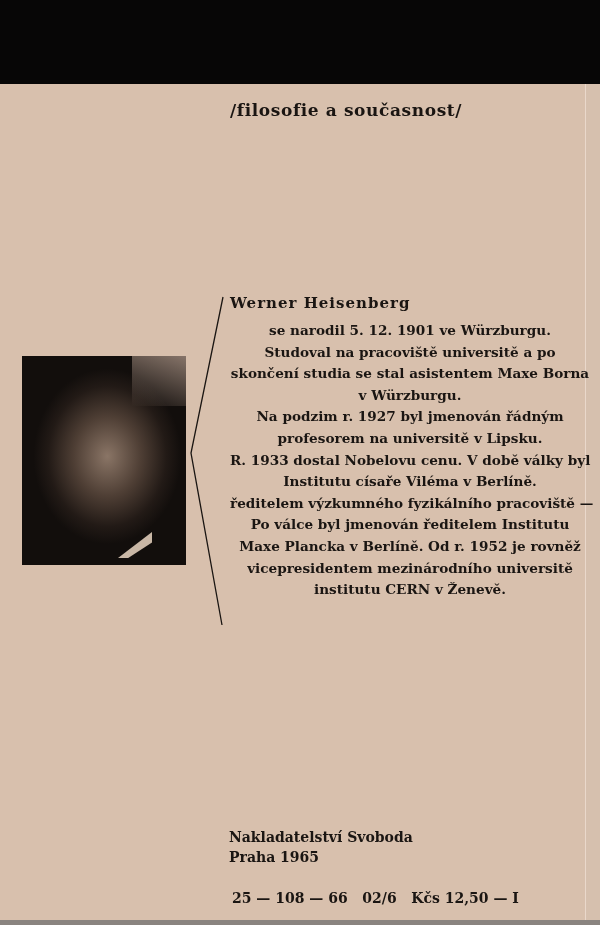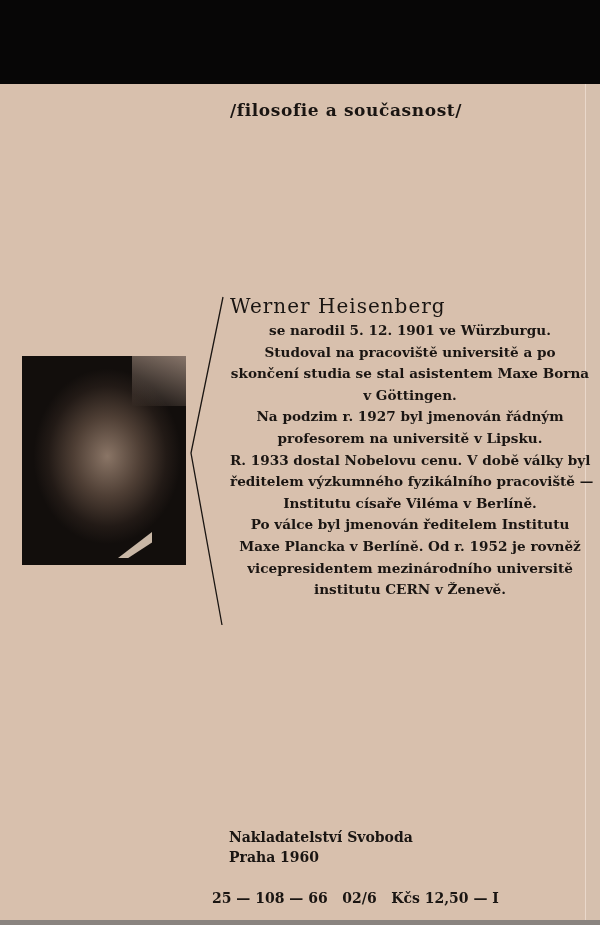--- a/index.html
+++ b/index.html
@@ -2,30 +2,30 @@
 <html><head>
 <meta charset="utf-8">
 <style>
   html, body { margin:0; padding:0; }
   body { width:600px; height:925px; position:relative; overflow:hidden;
          background:#d8c0ad; font-family:"DejaVu Serif", serif; color:#1a1512; }
   .top-band { position:absolute; left:0; top:0; width:600px; height:84px; background:#070606; }
   .right-edge { position:absolute; left:585px; top:84px; width:15px; height:841px; background:#d6c0ae; border-left:1px solid #ead8cb; }
   .bottom-edge { position:absolute; left:0; top:920px; width:600px; height:5px; background:#8a8480; }
   .series { position:absolute; left:230px; top:100px; font-size:17px; font-weight:bold; letter-spacing:0.6px; }
-  .author { position:absolute; left:230px; top:294px; font-size:20px; font-weight:normal; letter-spacing:1px; }
+  .author { position:absolute; left:230px; top:294px; font-size:15px; font-weight:bold; letter-spacing:1px; }
   .bio { position:absolute; left:230px; top:320px; width:360px; font-size:13.6px; font-weight:bold; line-height:21.6px; }
   .bio div { white-space:nowrap;text-align:center; }
   .photo { position:absolute; left:22px; top:356px; width:164px; height:209px;
            background:radial-gradient(ellipse 45% 42% at 52% 48%, #8a7566 0%, #4f3f35 45%, #221a16 80%, #120e0c 100%); }
   .photo .hl { position:absolute; left:110px; top:0; width:54px; height:50px; background:linear-gradient(200deg,#b8a091,transparent); opacity:.7; }
   .photo .collar { position:absolute; left:96px; top:176px; width:34px; height:26px; background:#c9b7a6; clip-path:polygon(0 100%,100% 0,100% 40%,30% 100%); }
   .bracket { position:absolute; left:0; top:0; }
   .publisher { position:absolute; left:229px; top:827px; font-size:14px; font-weight:bold; line-height:20px; }
-  .codes { position:absolute; left:212px; top:890px; font-size:14px; font-weight:bold; white-space:pre; }
+  .codes { position:absolute; left:232px; top:890px; font-size:14px; font-weight:bold; white-space:pre; }
 </style>
 </head>
 <body>
 
 <div class="top-band"></div>
 <div class="right-edge"></div>
 
 <div class="series">/filosofie a současnost/</div>
 
 <div class="photo">
@@ -36,32 +36,32 @@
 <svg class="bracket" width="600" height="925">
   <polyline points="223,297 191,453 222,625" fill="none" stroke="#1a1512" stroke-width="1.3"></polyline>
 </svg>
 
 <div class="author">Werner Heisenberg</div>
 
 <div class="bio">
   <div>se narodil 5. 12. 1901 ve Würzburgu.</div>
   <div>Studoval na pracoviště universitě a po</div>
   <div>skončení studia se stal asistentem Maxe Borna</div>
-  <div>v Göttingen.</div>
+  <div>v Würzburgu.</div>
   <div>Na podzim r. 1927 byl jmenován řádným</div>
   <div>profesorem na universitě v Lipsku.</div>
   <div>R. 1933 dostal Nobelovu cenu. V době války byl</div>
+  <div>Institutu císaře Viléma v Berlíně.</div>
   <div>ředitelem výzkumného fyzikálního pracoviště —</div>
-  <div>Institutu císaře Viléma v Berlíně.</div>
   <div>Po válce byl jmenován ředitelem Institutu</div>
   <div>Maxe Plancka v Berlíně. Od r. 1952 je rovněž</div>
   <div>vicepresidentem mezinárodního universitě</div>
   <div>institutu CERN v Ženevě.</div>
 </div>
 
 <div class="publisher">
   <div>Nakladatelství Svoboda</div>
-  <div>Praha 1960</div>
+  <div>Praha 1965</div>
 </div>
 
 <div class="codes">25 — 108 — 66   02/6   Kčs 12,50 — I</div>
 
 <div class="bottom-edge"></div>
 
 </body></html>

